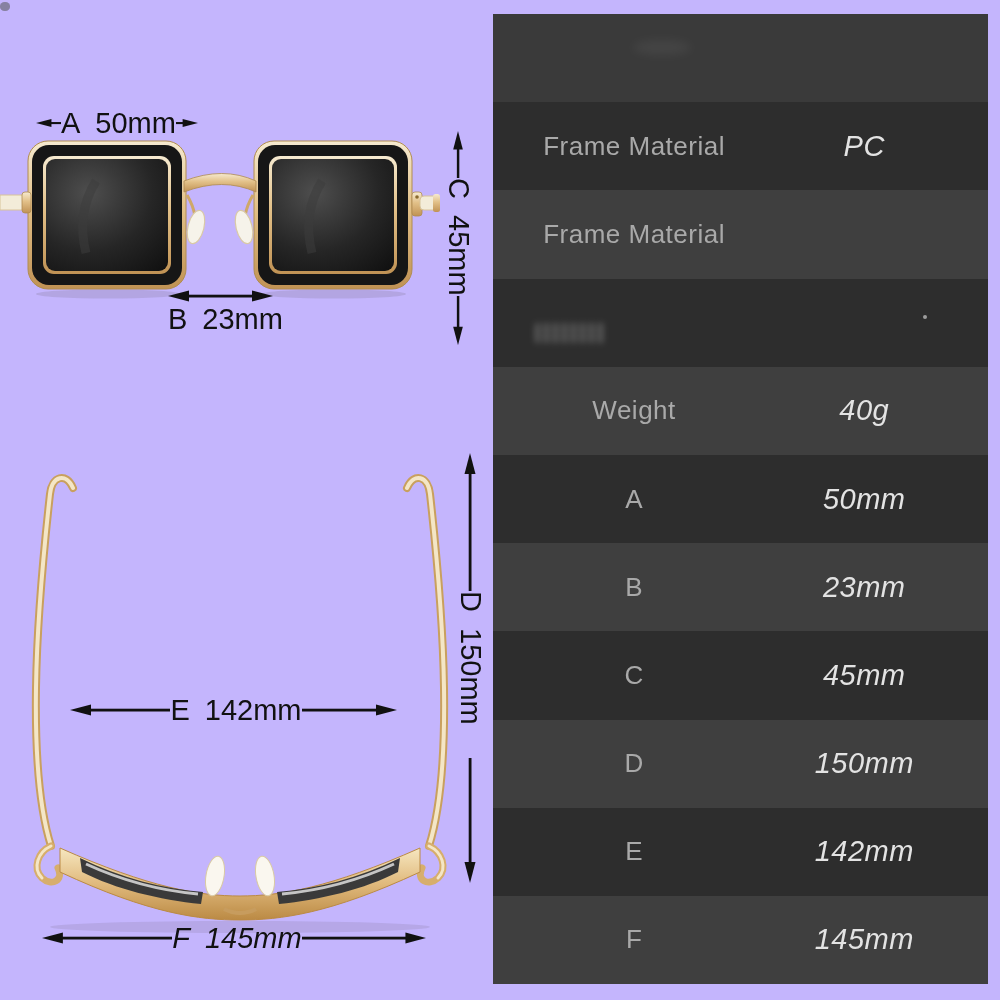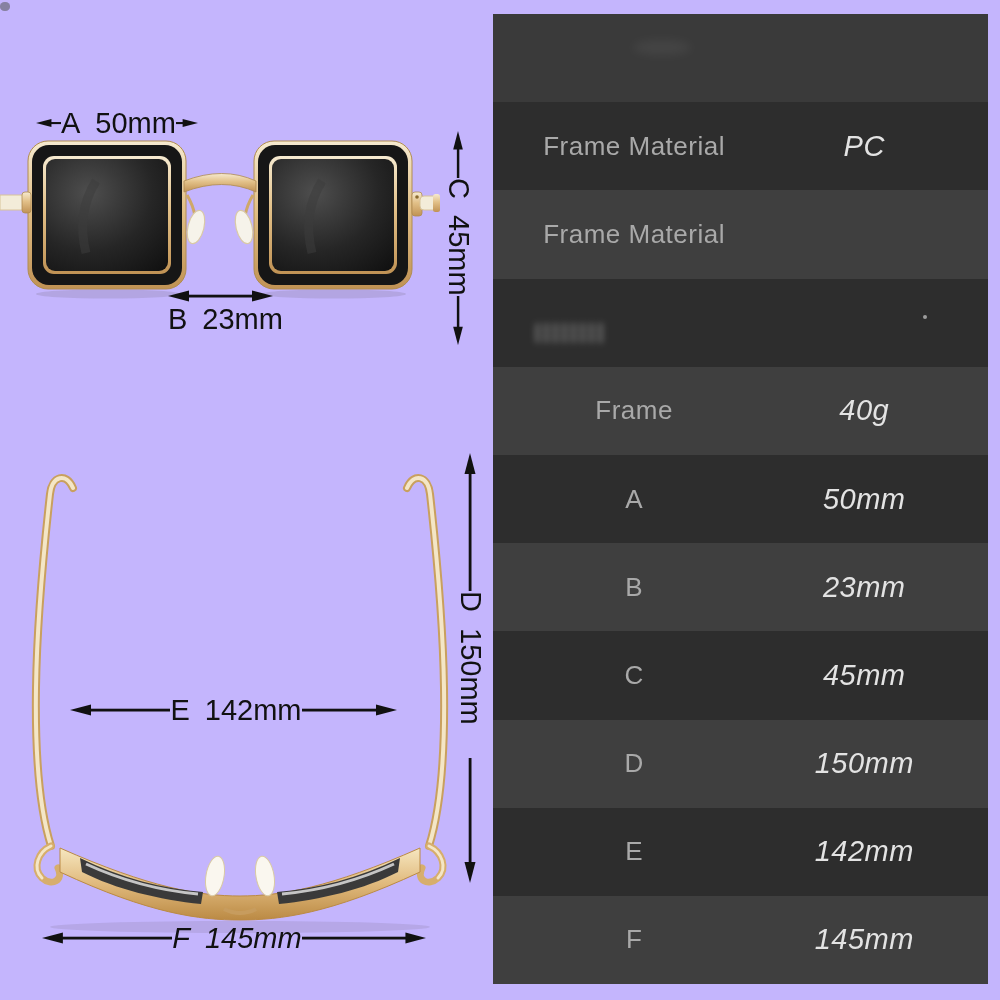--- a/index.html
+++ b/index.html
@@ -212,21 +212,21 @@
     <div class="spec-row">
       <div class="spec-label">Frame Material</div>
     </div>
     <div class="spec-row">
       <div class="censored-blur"></div>
       <div class="white-speck"></div>
       <div class="spec-label"></div>
       <div class="spec-value"></div>
     </div>
     <div class="spec-row">
-      <div class="spec-label">Frame</div>
+      <div class="spec-label">Weight</div>
       <div class="spec-value">40g</div>
     </div>
     <div class="spec-row">
       <div class="spec-label">A</div>
       <div class="spec-value">50mm</div>
     </div>
     <div class="spec-row">
       <div class="spec-label">B</div>
       <div class="spec-value">23mm</div>
     </div>

